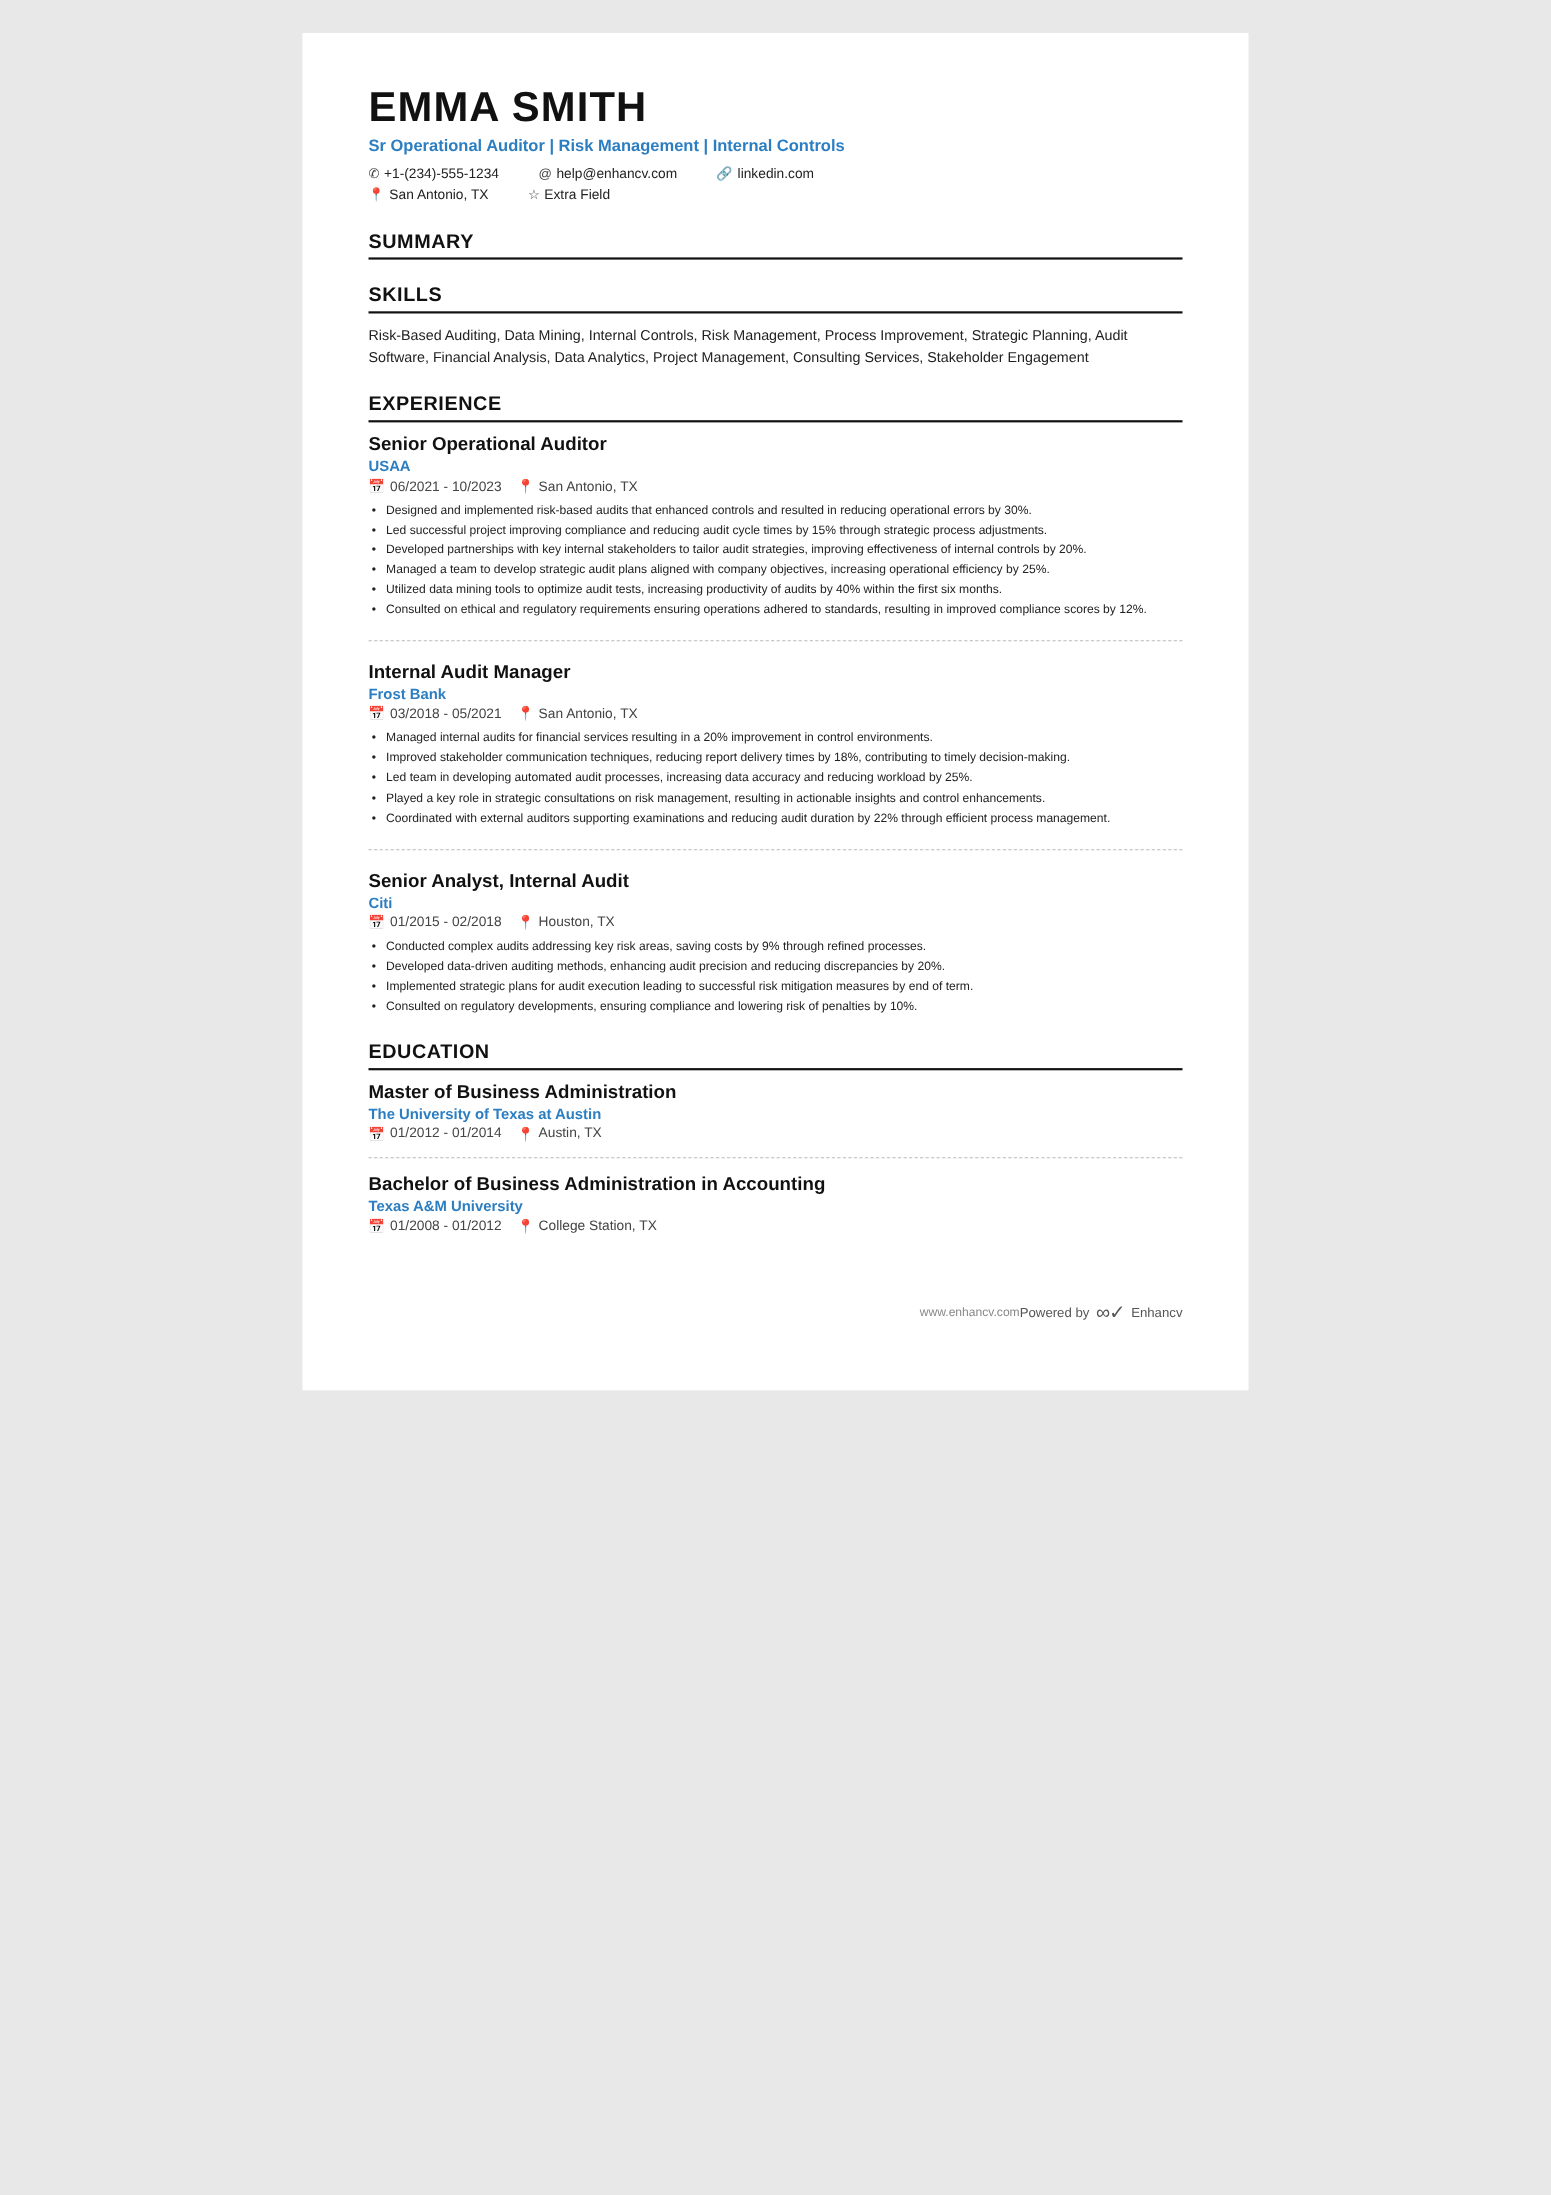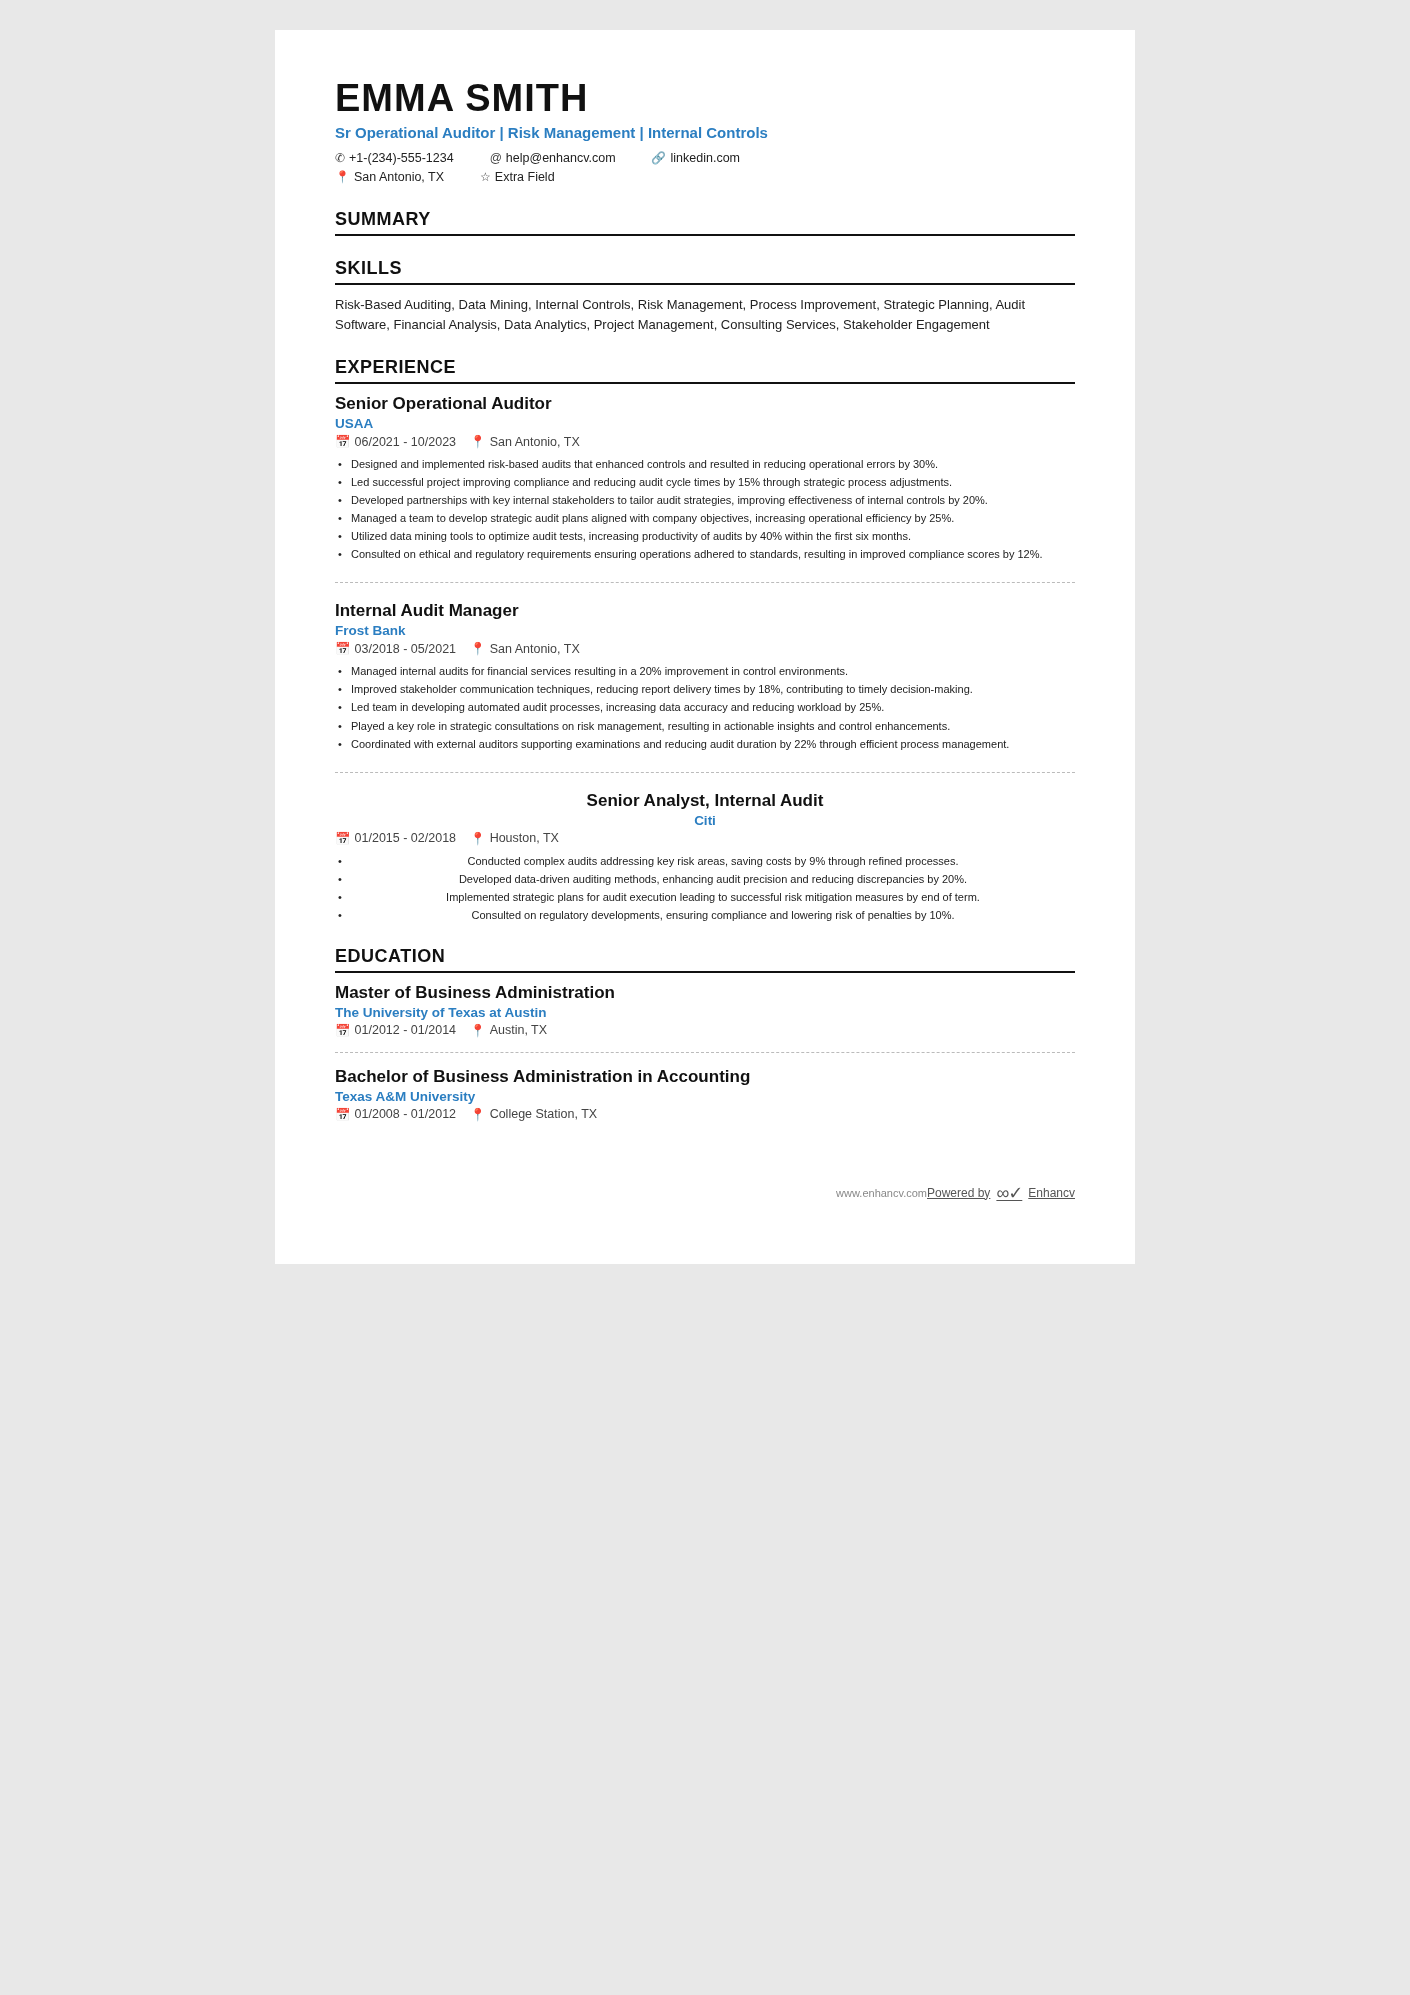--- a/index.html
+++ b/index.html
@@ -115,21 +115,20 @@
     }
     .exp-block {
       margin-bottom: 18px;
       padding-bottom: 18px;
       border-bottom: 1px dashed #bbb;
     }
     .exp-block:last-child {
       border-bottom: none;
       margin-bottom: 0;
       padding-bottom: 0;
-      text-align: center;
     }
     .edu-block {
       margin-bottom: 14px;
       padding-bottom: 14px;
       border-bottom: 1px dashed #bbb;
     }
     .edu-block:last-child {
       border-bottom: none;
       margin-bottom: 0;
       padding-bottom: 0;
@@ -160,21 +159,20 @@
       margin-top: 60px;
       font-size: 11px;
       color: #888;
     }
     .footer-logo {
       display: flex;
       align-items: center;
       gap: 6px;
       color: #555;
       font-size: 12px;
-      text-decoration: underline;
     }
     .enhancv-logo {
       font-size: 18px;
       letter-spacing: -1px;
     }
   </style>
 </head>
 <body>
 
 <div class="page">

